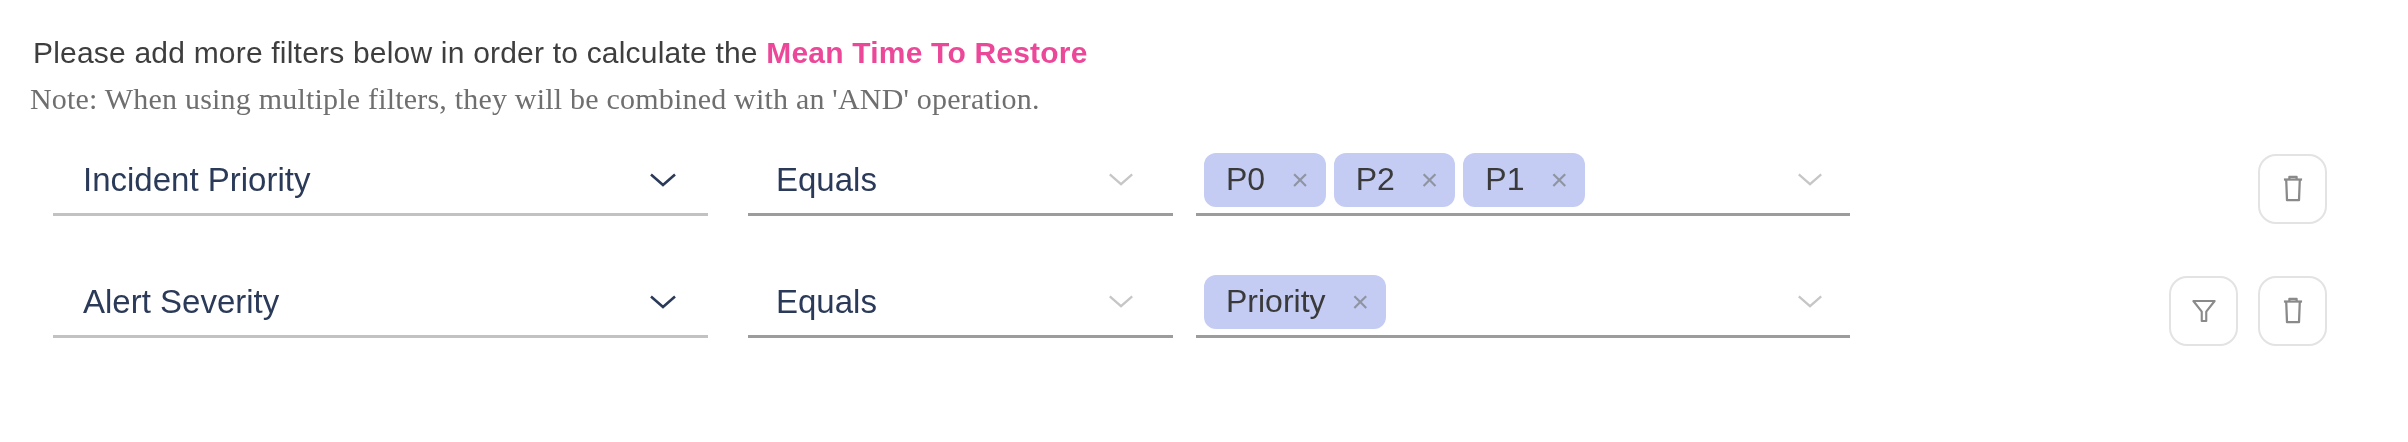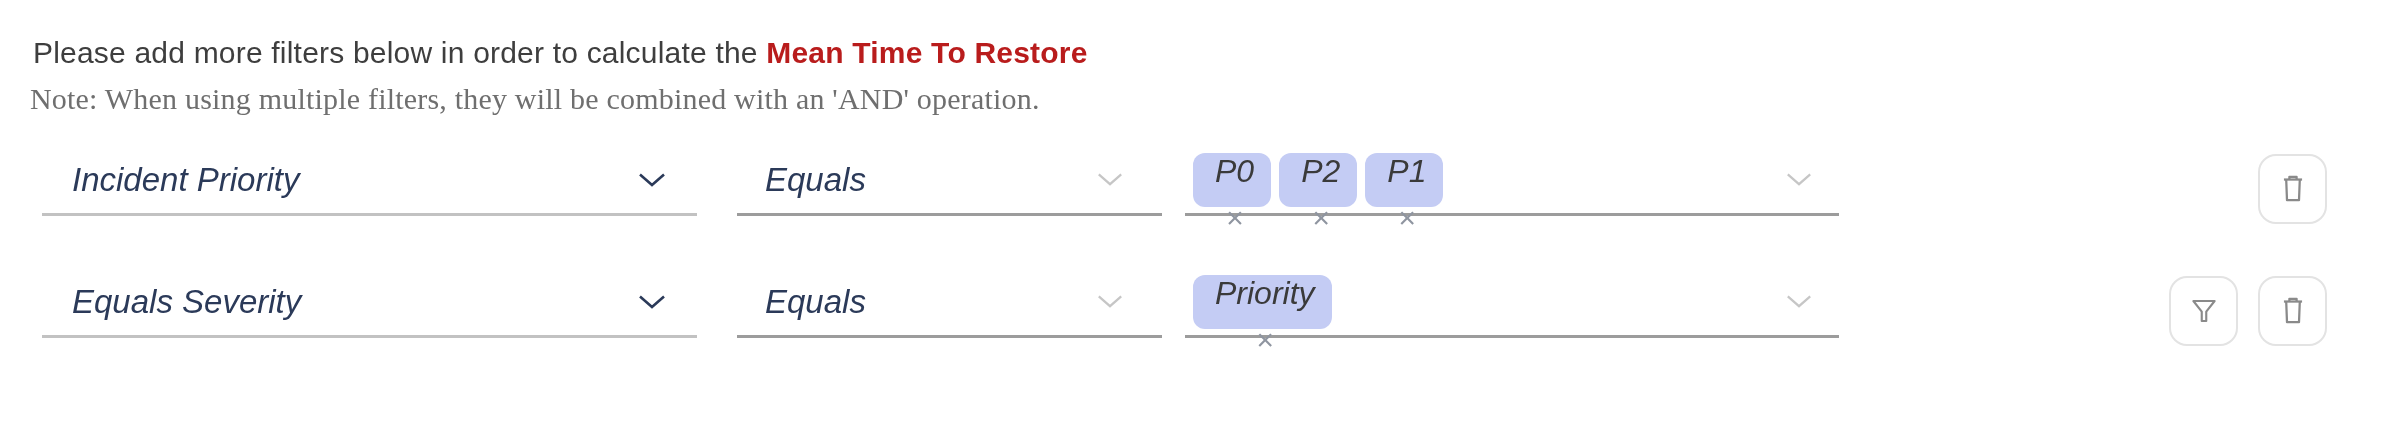--- a/index.html
+++ b/index.html
@@ -9,36 +9,35 @@
     font-family: "Liberation Sans", sans-serif;
     overflow: hidden;
     position: relative;
   }
   .header {
     margin: 36px 0 0 33px;
     font-size: 30px;
     color: #3e3e3e;
     letter-spacing: 0.2px;
   }
-  .metric { font-weight: 700; color: #b91c1c; }
+  .metric { font-weight: 700; color: #ec4899; }
   .note {
     margin: 12px 0 0 30px;
     font-size: 30px;
     color: #6f6f6f;
     letter-spacing: 0.2px;
     font-family: Liberation Serif, serif;
   }
   .rows { margin-top: 30px; }
   .filter-row {
     display: flex;
     align-items: flex-end;
     height: 70px;
-    padding: 0 81px 0 42px;
+    padding: 0 81px 0 53px;
     margin-bottom: 52px;
-    font-style: italic;
   }
   .select {
     display: flex;
     align-items: center;
     justify-content: space-between;
     border-bottom: 3px solid #9c9c9c;
     cursor: pointer;
     height: 100%;
   }
   .select.field {
@@ -60,23 +59,22 @@
   .chev { display: flex; align-items: center; }
   .chev svg { display: block; }
   .tags { display: flex; align-items: center; gap: 8px; }
   .tag {
     display: inline-flex;
     align-items: center;
     height: 54px;
     padding: 0 17px 0 22px;
     background: #c4ccf4;
     border-radius: 12px;
-    gap: 13px;
+    gap: 26px;
     white-space: nowrap;
-    flex-direction: column;
   }
   .tag-label { font-size: 32px; color: #3a3a3a; }
   .tag-x {
     font-size: 30px;
     color: #8f95a0;
     line-height: 1;
     cursor: pointer;
   }
   .actions {
     margin-left: auto;
@@ -153,21 +151,21 @@
             <path d="M9.3 4.7 V2.9 H14.7 V4.7" stroke="#8a8a8a" stroke-width="1.7" fill="none" stroke-linejoin="round"></path>
             <path d="M5.2 4.9 H18.8" stroke="#8a8a8a" stroke-width="1.7" fill="none"></path>
             <path d="M6.9 4.9 L7.5 20.4 H16.5 L17.1 4.9" stroke="#8a8a8a" stroke-width="1.7" fill="none" stroke-linejoin="round"></path>
           </svg>
         </button>
       </div>
     </div>
 
     <div class="filter-row">
       <div class="select field">
-        <span class="val">Equals Severity</span>
+        <span class="val">Alert Severity</span>
         <span class="chev">
           <svg width="30" height="16" viewBox="0 0 30 16" fill="none">
             <polyline points="3,2.5 15,13 27,2.5" stroke="#2b3a59" stroke-width="2.6" fill="none"></polyline>
           </svg>
         </span>
       </div>
       <div class="select operator">
         <span class="val">Equals</span>
         <span class="chev">
           <svg width="28" height="15" viewBox="0 0 30 16" fill="none">

